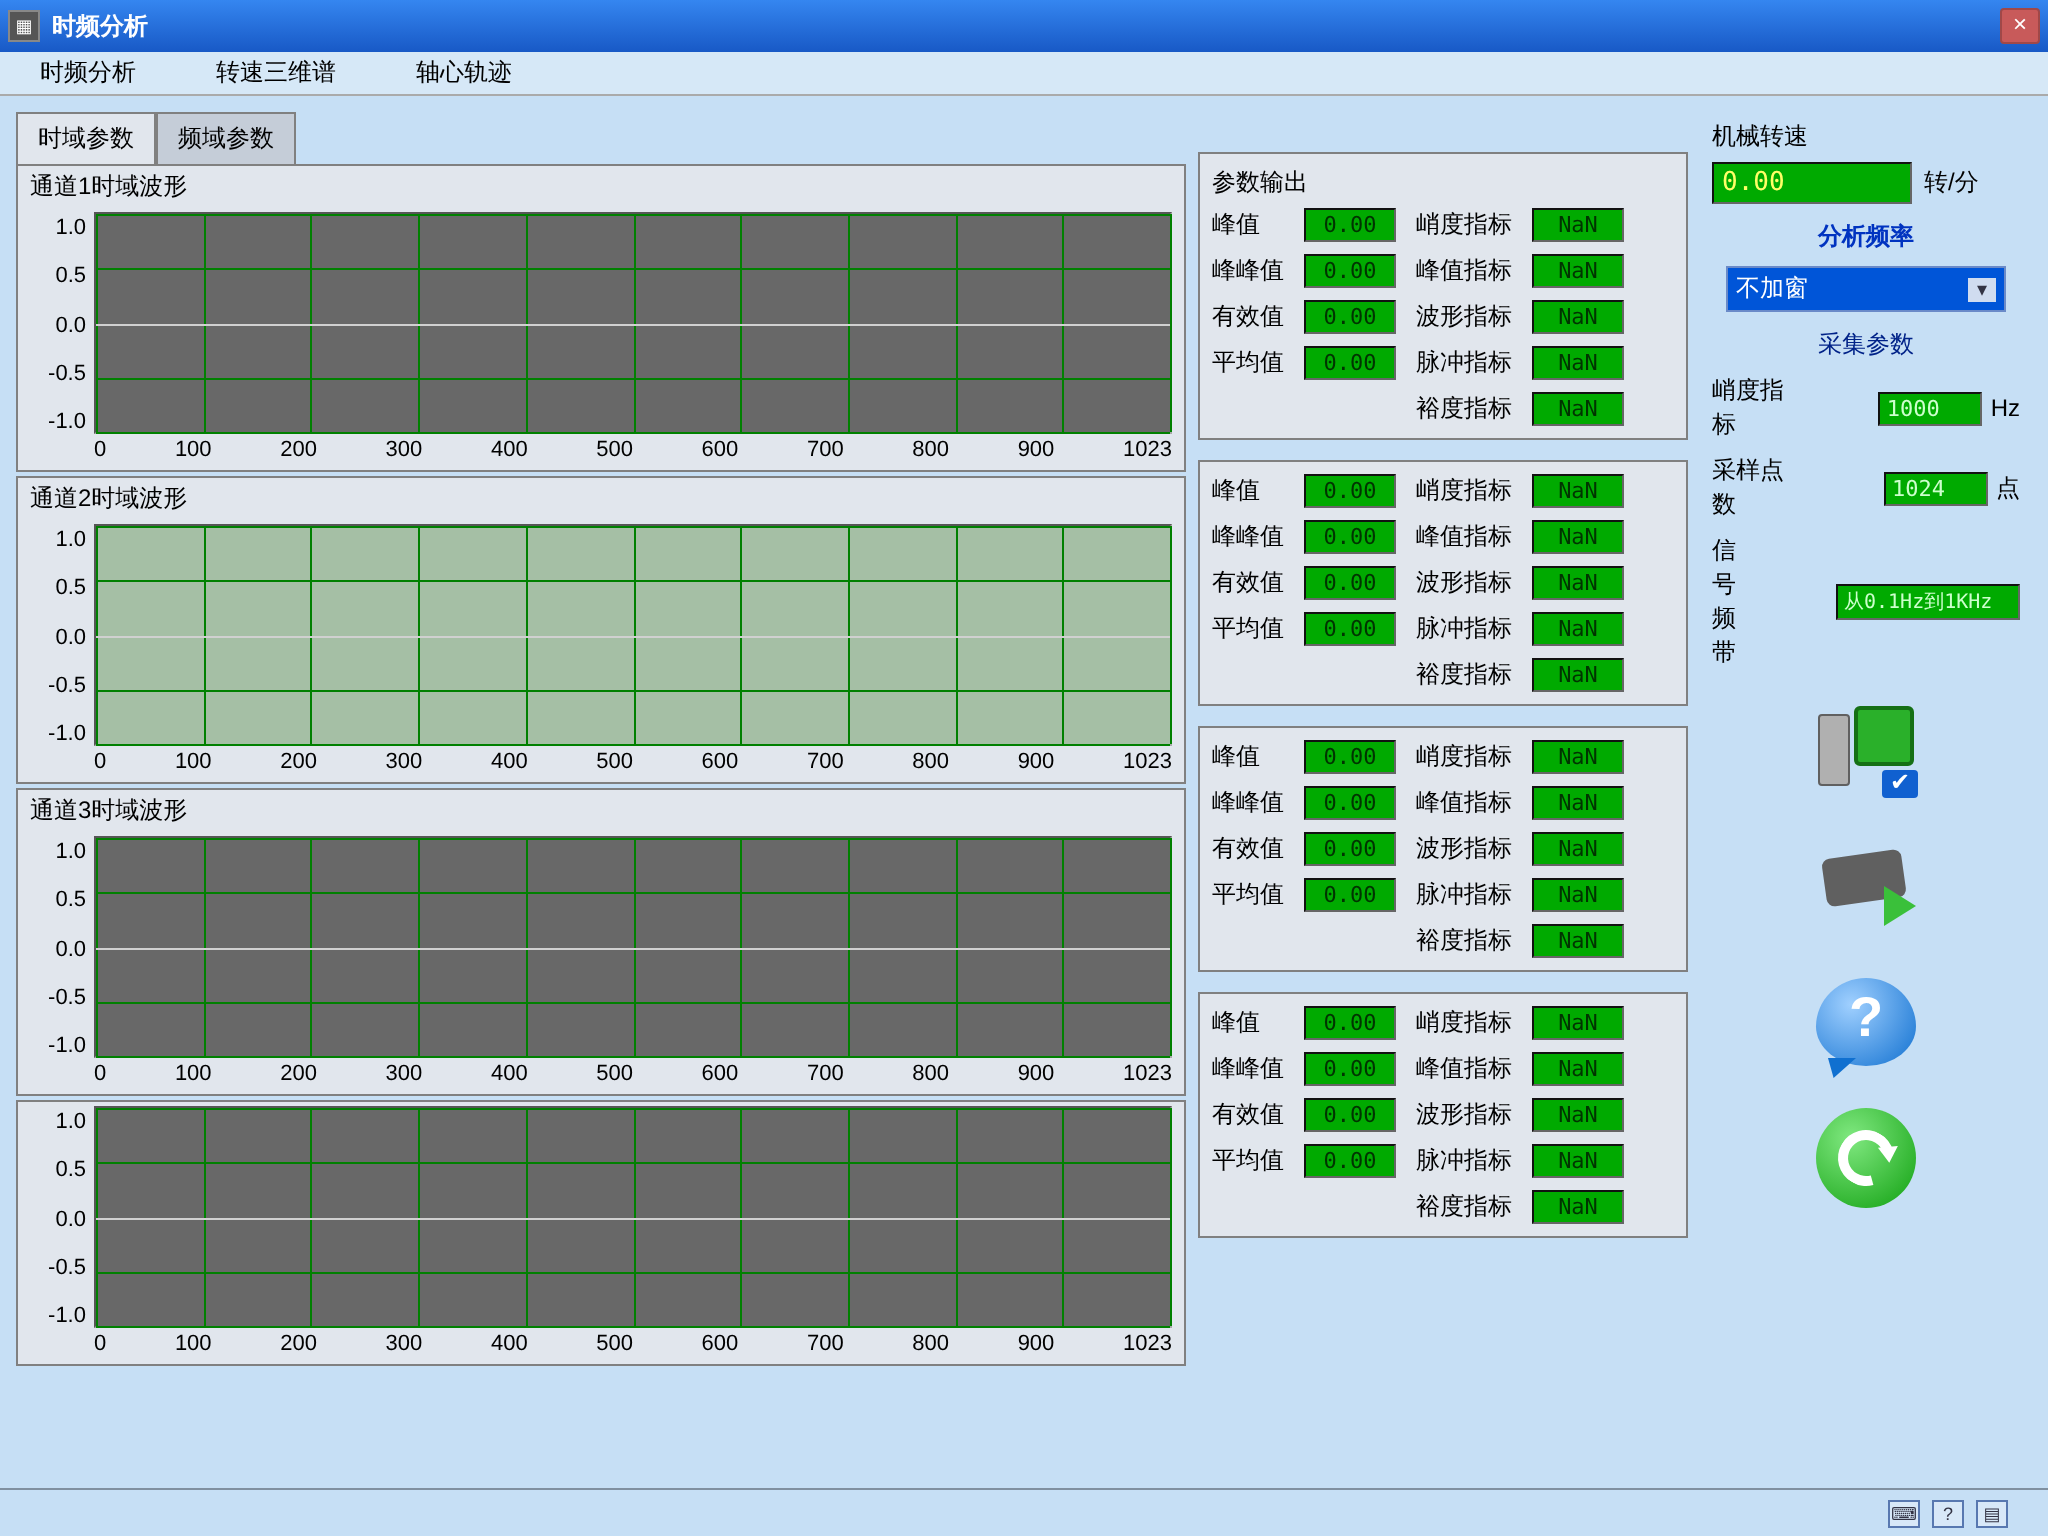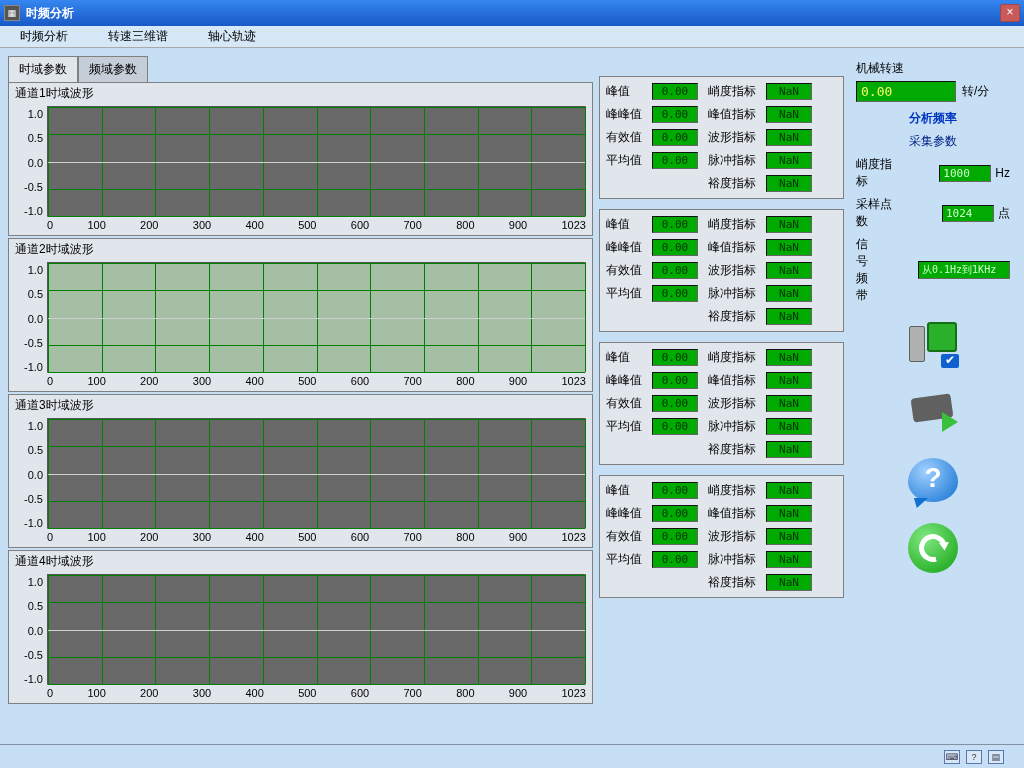--- a/index.html
+++ b/index.html
@@ -217,21 +217,20 @@
                 <span>600</span>
                 <span>700</span>
                 <span>800</span>
                 <span>900</span>
                 <span>1023</span>
               </div>
             </div>
           </div>
         </div>
         <div class="groupbox">
-          <div class="gtitle">通道4时域波形</div>
           <div class="chart">
             <div class="yaxis">
               <span>1.0</span>
               <span>0.5</span>
               <span>0.0</span>
               <span>-0.5</span>
               <span>-1.0</span>
             </div>
             <div class="plot-wrap">
               <div class="plot">
@@ -267,20 +266,21 @@
                 <span>1023</span>
               </div>
             </div>
           </div>
         </div>
       </div>
   </div>
 
   <div class="mid-col">
     <div class="param-panel first">
+      <div class="param-title">参数输出</div>
       <div class="param-grid inner" id="pgrid-0">
           <div>峰值</div>
           <div class="val">0.00</div>
           <div class="label-r">峭度指标</div>
           <div class="val nan">NaN</div>
           <div>峰峰值</div>
           <div class="val">0.00</div>
           <div class="label-r">峰值指标</div>
           <div class="val nan">NaN</div>
           <div>有效值</div>
@@ -371,20 +371,24 @@
     </div>
   </div>
 
   <div class="right-col">
     <div class="right-heading">机械转速</div>
     <div class="right-row">
       <div class="big-val">0.00</div>
       <div>转/分</div>
     </div>
     <div class="section-title blue">分析频率</div>
+    <div class="select">
+      <span>不加窗</span>
+      <span class="arrow">▾</span>
+    </div>
     <div class="section-title navy">采集参数</div>
     <div class="small-row">
       <span>峭度指标</span>
       <span class="sv">1000</span>
       <span>Hz</span>
     </div>
     <div class="small-row">
       <span>采样点数</span>
       <span class="sv">1024</span>
       <span>点</span>

